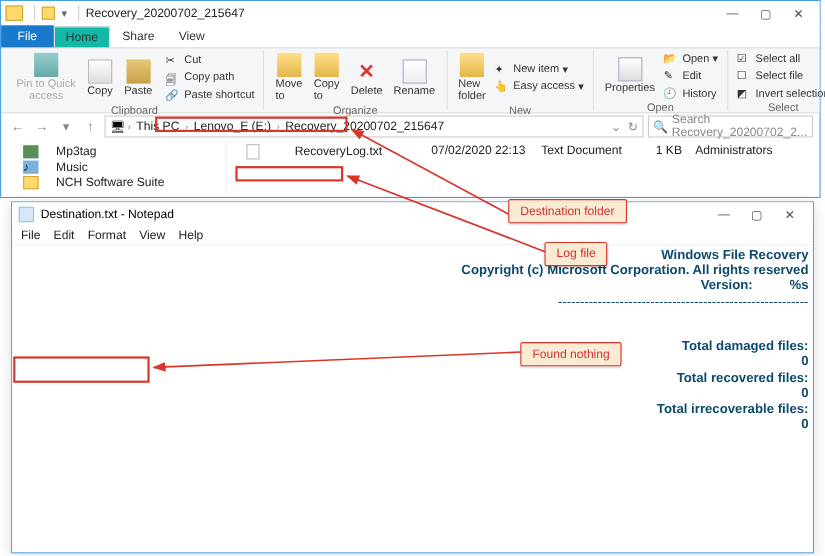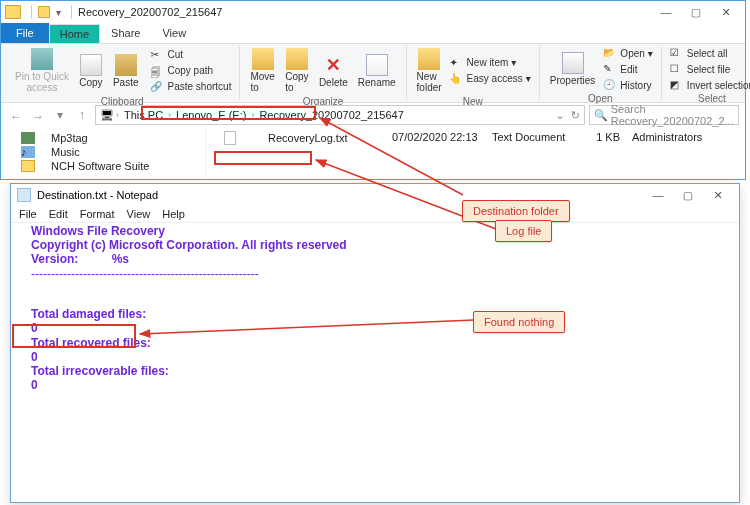--- a/index.html
+++ b/index.html
@@ -50,21 +50,21 @@
 .col-date { width: 100px; }
 .col-type { width: 100px; }
 .col-size { width: 40px; text-align: right; }
 .col-owner { width: 90px; }
 
 
 .notepad { position: absolute; top: 183px; left: 10px; width: 730px; height: 320px; border: 1px solid #68a3d8; background: #fff; box-shadow: 0 3px 12px rgba(0,0,0,.15); }
 .np-title { height: 22px; display: flex; align-items: center; padding: 0 6px; background: #fff; }
 .np-title .np-ico { width: 14px; height: 14px; background: #d6e8f7; border: 1px solid #97c2e6; margin-right: 6px; }
 .np-menu { display: flex; gap: 12px; padding: 2px 8px; font-size: 11px; color: #222; border-bottom: 1px solid #eee; }
-.np-body { padding: 2px 20px; font-family: "Courier New", monospace; font-size: 12px; line-height: 1.1; color: #6d28d9; white-space: pre; }
+.np-body { padding: 2px 4px; font-family: "Courier New", monospace; font-size: 12px; line-height: 1.1; color: #0c4a6e; white-space: pre; text-align: right; }
 .np-body .bold { font-weight: bold; }
 
 
 .callout { position: absolute; background: #fcebd4; border: 1px solid #d9362a; color: #c33; font-size: 11px; padding: 4px 10px; border-radius: 2px; box-shadow: 0 1px 2px rgba(0,0,0,.15); z-index: 50; }
 .redbox { position: absolute; border: 2px solid #d9362a; pointer-events: none; z-index: 40; }
 svg.arrows { position: absolute; top: 0; left: 0; width: 750px; height: 505px; pointer-events: none; z-index: 45; }
 
 
 .pin   { background: linear-gradient(#9cc, #6aa); }
 .copy  { background: linear-gradient(#fff, #ddd); border:1px solid #bbb; }
@@ -301,21 +301,21 @@
 <span class="bold">Total recovered files:</span>
 <span class="bold">0</span>
 <span class="bold">Total irrecoverable files:</span>
 <span class="bold">0</span></div>
 </div>
 
 <div class="redbox" style="top:106px; left:141px; width:175px; height:14px;"></div>
 <div class="redbox" style="top:151px; left:214px; width:98px; height:14px;"></div>
 <div class="redbox" style="top:324px; left:12px; width:124px; height:24px;"></div>
 
-<div class="callout" style="top:200px; left:462px;">Destination folder</div>
+<div class="callout" style="top:181px; left:462px;">Destination folder</div>
 <div class="callout" style="top:220px; left:495px;">Log file</div>
 <div class="callout" style="top:311px; left:473px;">Found nothing</div>
 
 <svg class="arrows">
   <defs>
     <marker id="ah" markerWidth="8" markerHeight="8" refX="7" refY="3" orient="auto">
       <path d="M0,0 L8,3 L0,6 Z" fill="#d9362a"></path>
     </marker>
   </defs>
   <line x1="463" y1="195" x2="320" y2="118" stroke="#d9362a" stroke-width="1.5" marker-end="url(#ah)"></line>

